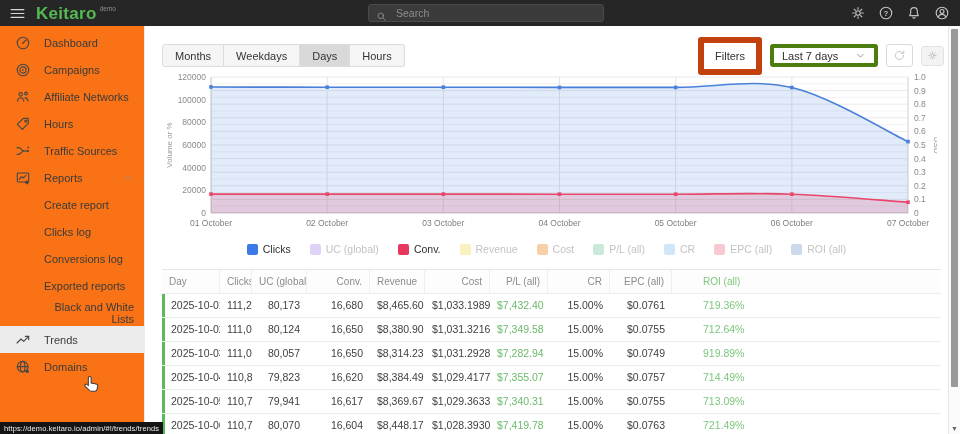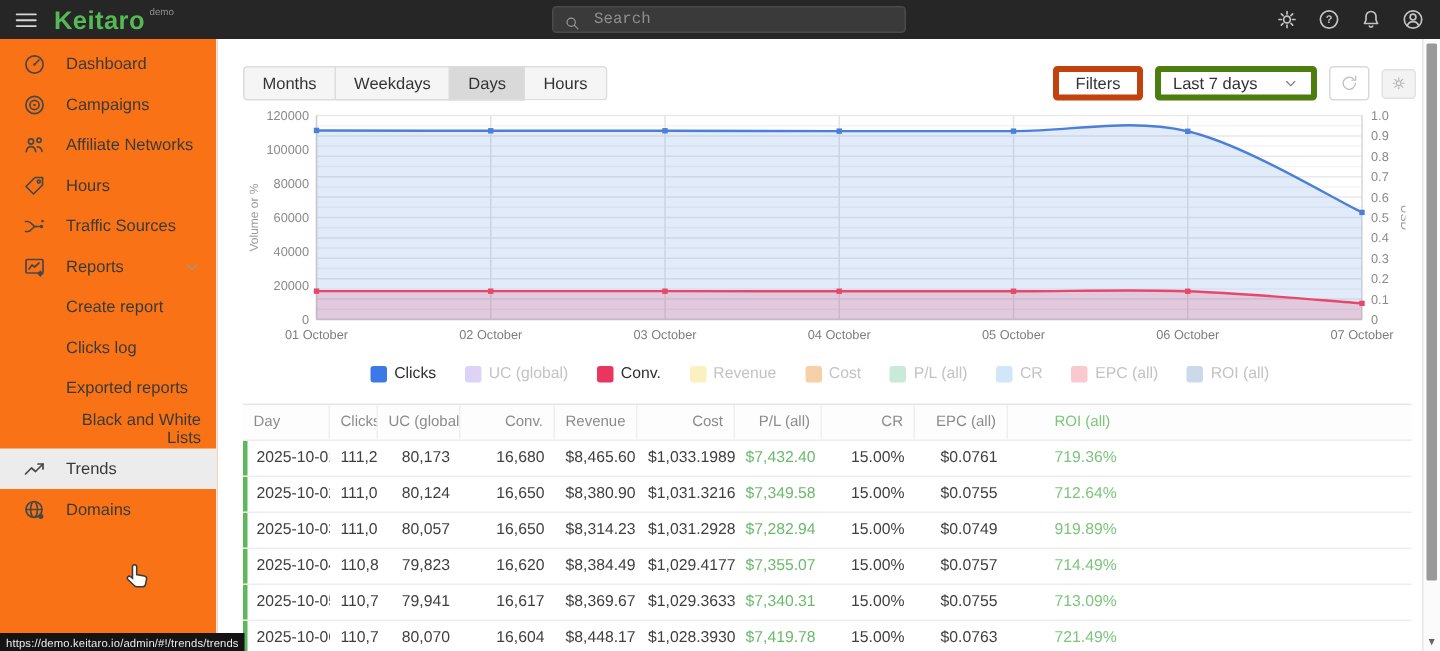--- a/index.html
+++ b/index.html
@@ -12,21 +12,21 @@
   .hamburger{width:17px;height:17px;color:#d6d6d6;margin-left:9px;cursor:pointer;}
   .hamburger svg{width:100%;height:100%;}
   .logo{color:#55b954;font-weight:bold;font-size:17px;margin-left:10px;letter-spacing:.3px;line-height:1;}
   .logo-badge{color:#8f8f8f;font-size:6.5px;margin-left:3px;align-self:flex-start;margin-top:5px;}
   .search{position:absolute;left:368px;top:4px;width:236px;height:18px;background:#3a3a3a;
           border:1px solid #4a4a4a;border-radius:3px;display:flex;align-items:center;
           padding:0 7px;box-sizing:border-box;}
   .search .sicon{width:11px;height:11px;color:#9a9a9a;flex:none;}
   .search .sicon svg{width:100%;height:100%;}
   .search input{background:transparent;border:none;outline:none;color:#ddd;font-size:10.5px;
-          margin-left:7px;width:100%;font-family:Liberation Mono, monospace;}
+          margin-left:7px;width:100%;font-family:Liberation Sans, sans-serif;}
   .search input::placeholder{color:#8f8f8f;}
   .top-icons{position:absolute;right:10px;top:0;height:26px;display:flex;align-items:center;gap:12px;}
   .tbtn{width:16px;height:16px;color:#c2c2c2;position:relative;cursor:pointer;}
   .tbtn svg{width:100%;height:100%;}
 
   
   .sidebar{position:absolute;left:0;top:26px;width:145px;bottom:0;background:#f97316;
            border-right:1px solid #ebebeb;padding-top:3px;box-sizing:border-box;z-index:5;}
   .side-item{height:27px;display:flex;align-items:center;padding:0 10px 0 15px;
              font-size:11px;color:#3a3a3a;cursor:pointer;}
@@ -40,21 +40,21 @@
   .main{position:absolute;left:145px;top:26px;right:12px;bottom:0;background:#fff;}
   .toolbar{position:absolute;left:17px;right:4px;top:18px;height:23px;display:flex;align-items:center;}
   .tabs{display:flex;}
   .tab{height:23px;padding:0 12px;font-size:11px;color:#333;background:#f5f5f5;
        border:1px solid #dcdcdc;border-left:none;display:flex;align-items:center;cursor:pointer;
        font-family:inherit;box-sizing:border-box;}
   .tab:first-child{border-left:1px solid #dcdcdc;border-radius:3px 0 0 3px;}
   .tab:last-child{border-radius:0 3px 3px 0;padding-left:12px;}
   .tab.active{background:#d9d9d9;}
   .toolbar-right{margin-left:auto;display:flex;align-items:center;gap:8px;}
-  .btn{height:23px;padding:0 11px;font-size:11px;color:#333;background:#fff;border:4px solid #c2410c;
+  .btn{height:38px;padding:0 11px;font-size:11px;color:#333;background:#fff;border:6px solid #c2410c;
        border-radius:3px;display:flex;align-items:center;cursor:pointer;font-family:inherit;box-sizing:border-box;}
   .select{height:23px;width:108px;padding:0 8px;font-size:11px;color:#2f2f2f;background:#fff;
        border:4px solid #4d7c0f;border-radius:3px;display:flex;align-items:center;box-sizing:border-box;cursor:pointer;}
   .select .chev{margin-left:auto;width:11px;height:11px;color:#7a7a7a;}
   .icon-btn{width:27px;height:23px;background:#fff;border:1px solid #d9d9d9;border-radius:3px;
        display:flex;align-items:center;justify-content:center;color:#c0c0c0;cursor:pointer;box-sizing:border-box;}
   .icon-btn svg{width:13px;height:13px;}
   .icon-btn.small{width:23px;height:20px;background:#f3f3f3;border-color:#e2e2e2;color:#b5b5b5;}
   .icon-btn.small svg{width:11px;height:11px;}
 
@@ -195,20 +195,23 @@
           <svg viewBox="0 0 24 24">
             <path d="M6 9.5l6 6 6-6" fill="none" stroke="currentColor" stroke-width="1.7" stroke-linecap="round" stroke-linejoin="round"></path>
           </svg>
         </span>
       </div>
       <div class="side-item sub">
         <span>Create report</span>
       </div>
       <div class="side-item sub">
         <span>Clicks log</span>
+      </div>
+      <div class="side-item sub">
+        <span>Conversions log</span>
       </div>
       <div class="side-item sub">
         <span>Exported reports</span>
       </div>
       <div class="side-item sub">
         <span>Black and White Lists</span>
       </div>
       <div class="side-item active">
         <span class="icon">
           <svg viewBox="0 0 24 24">

